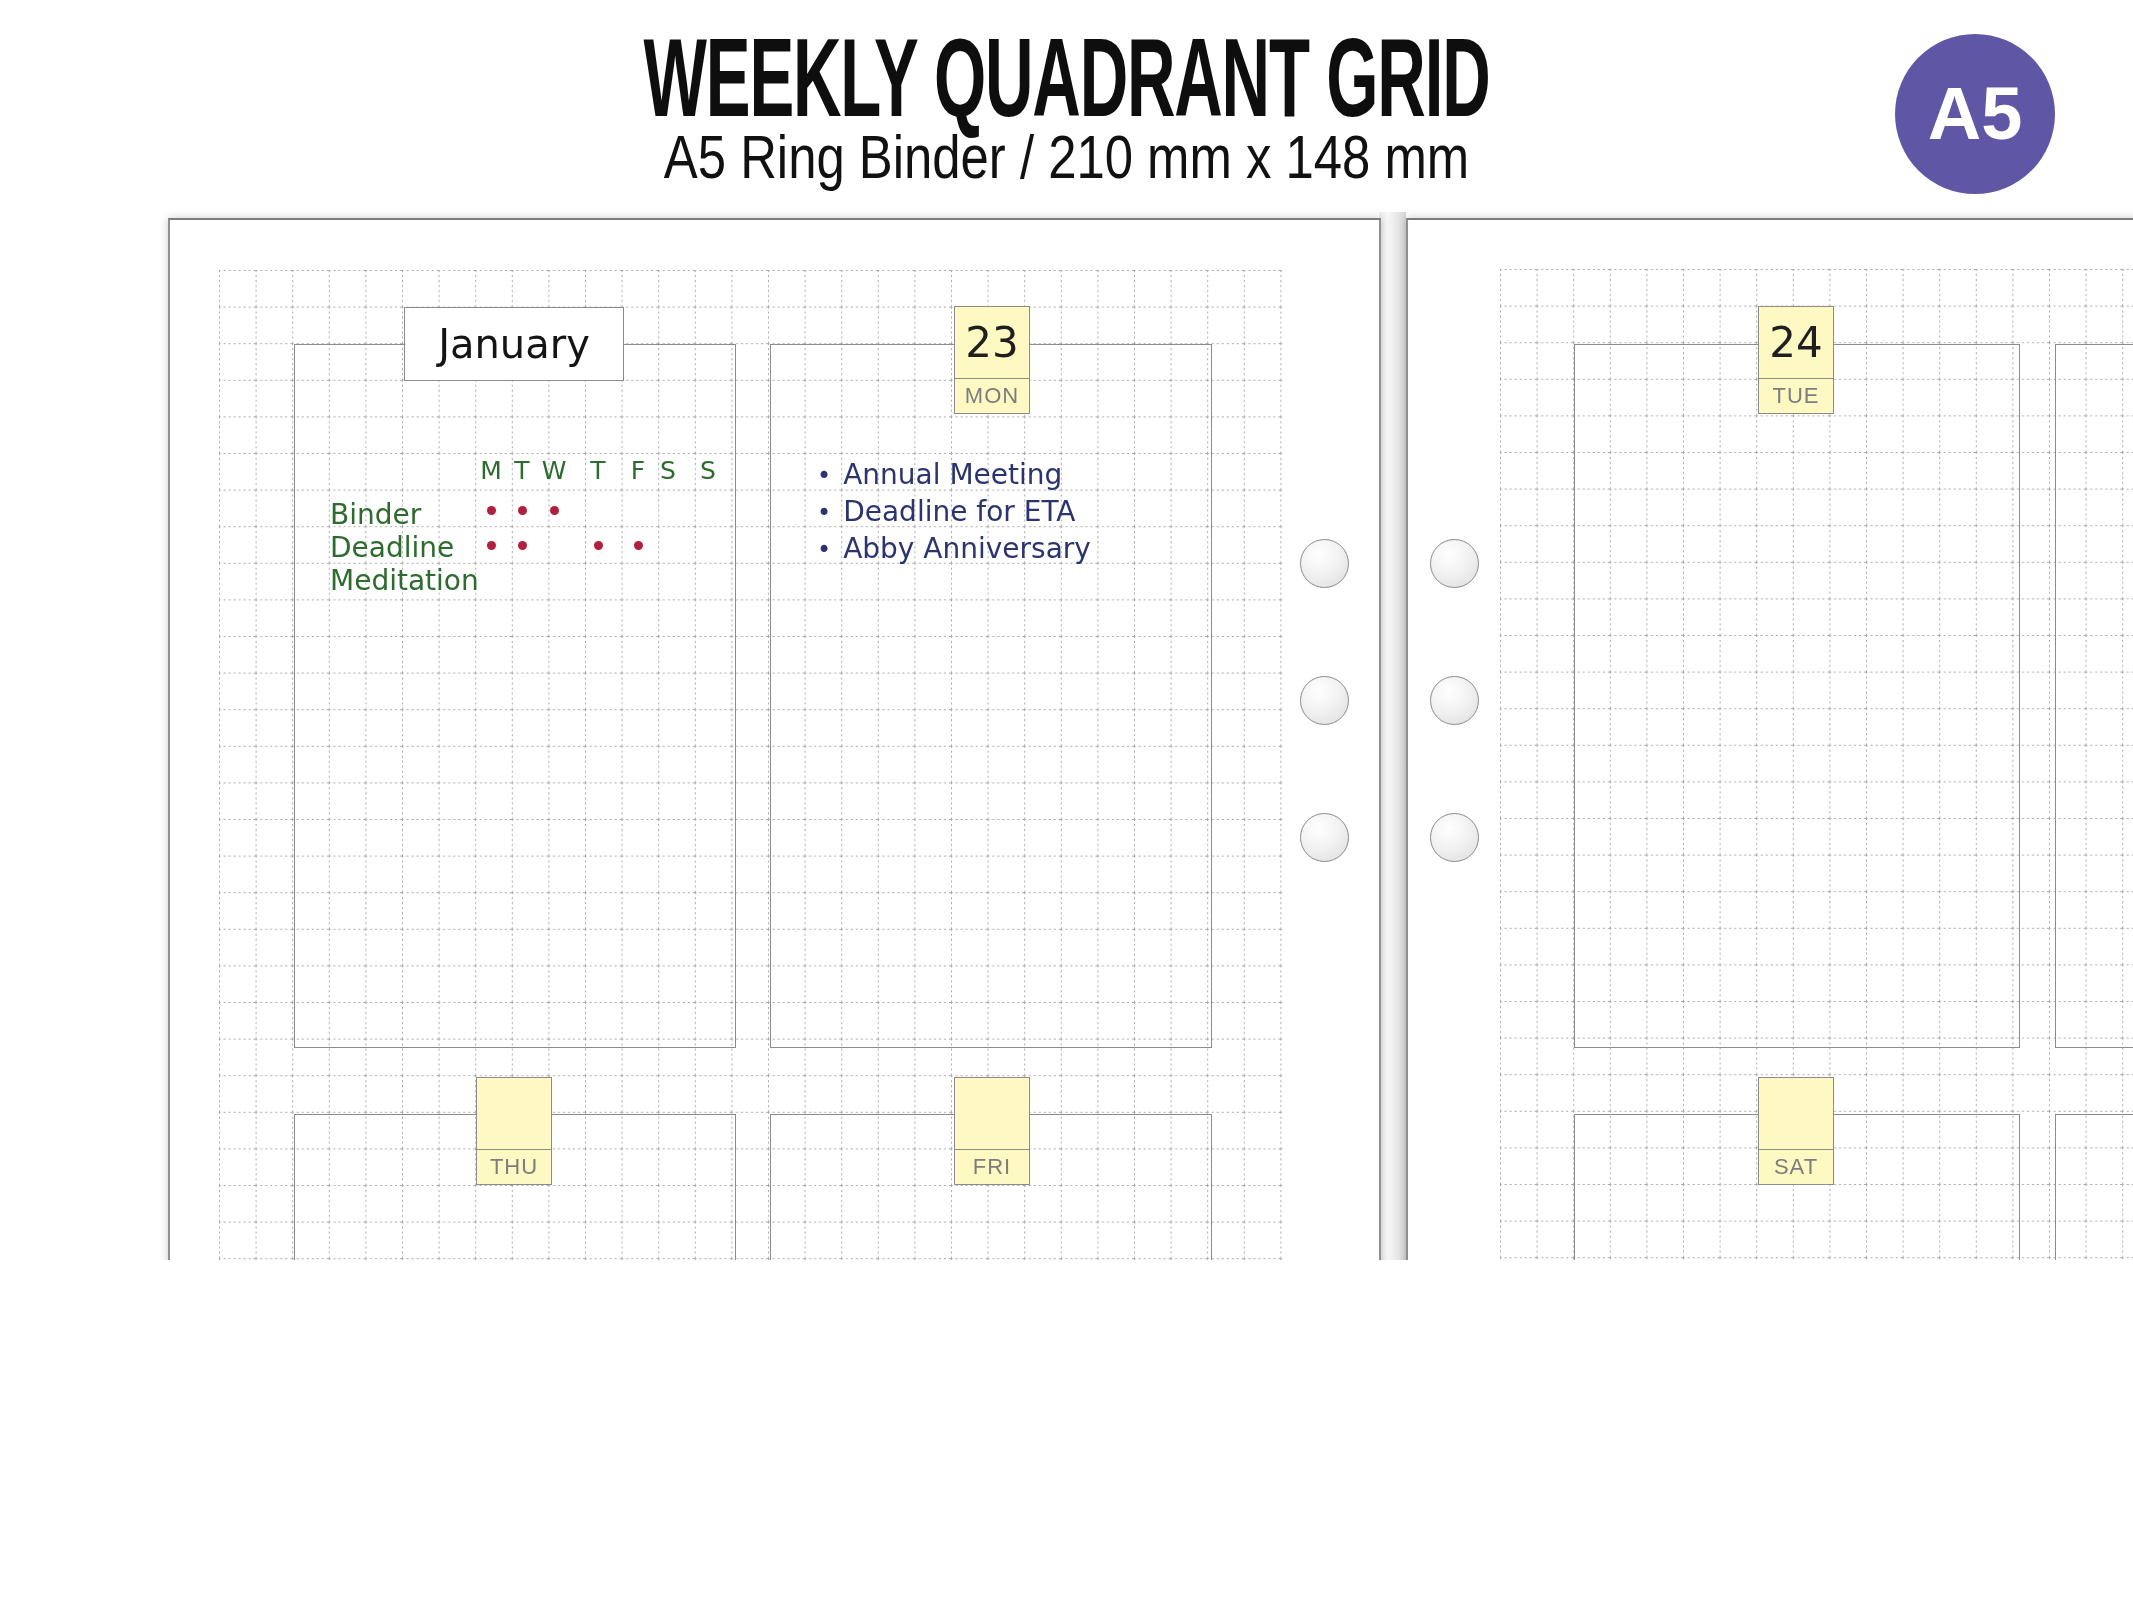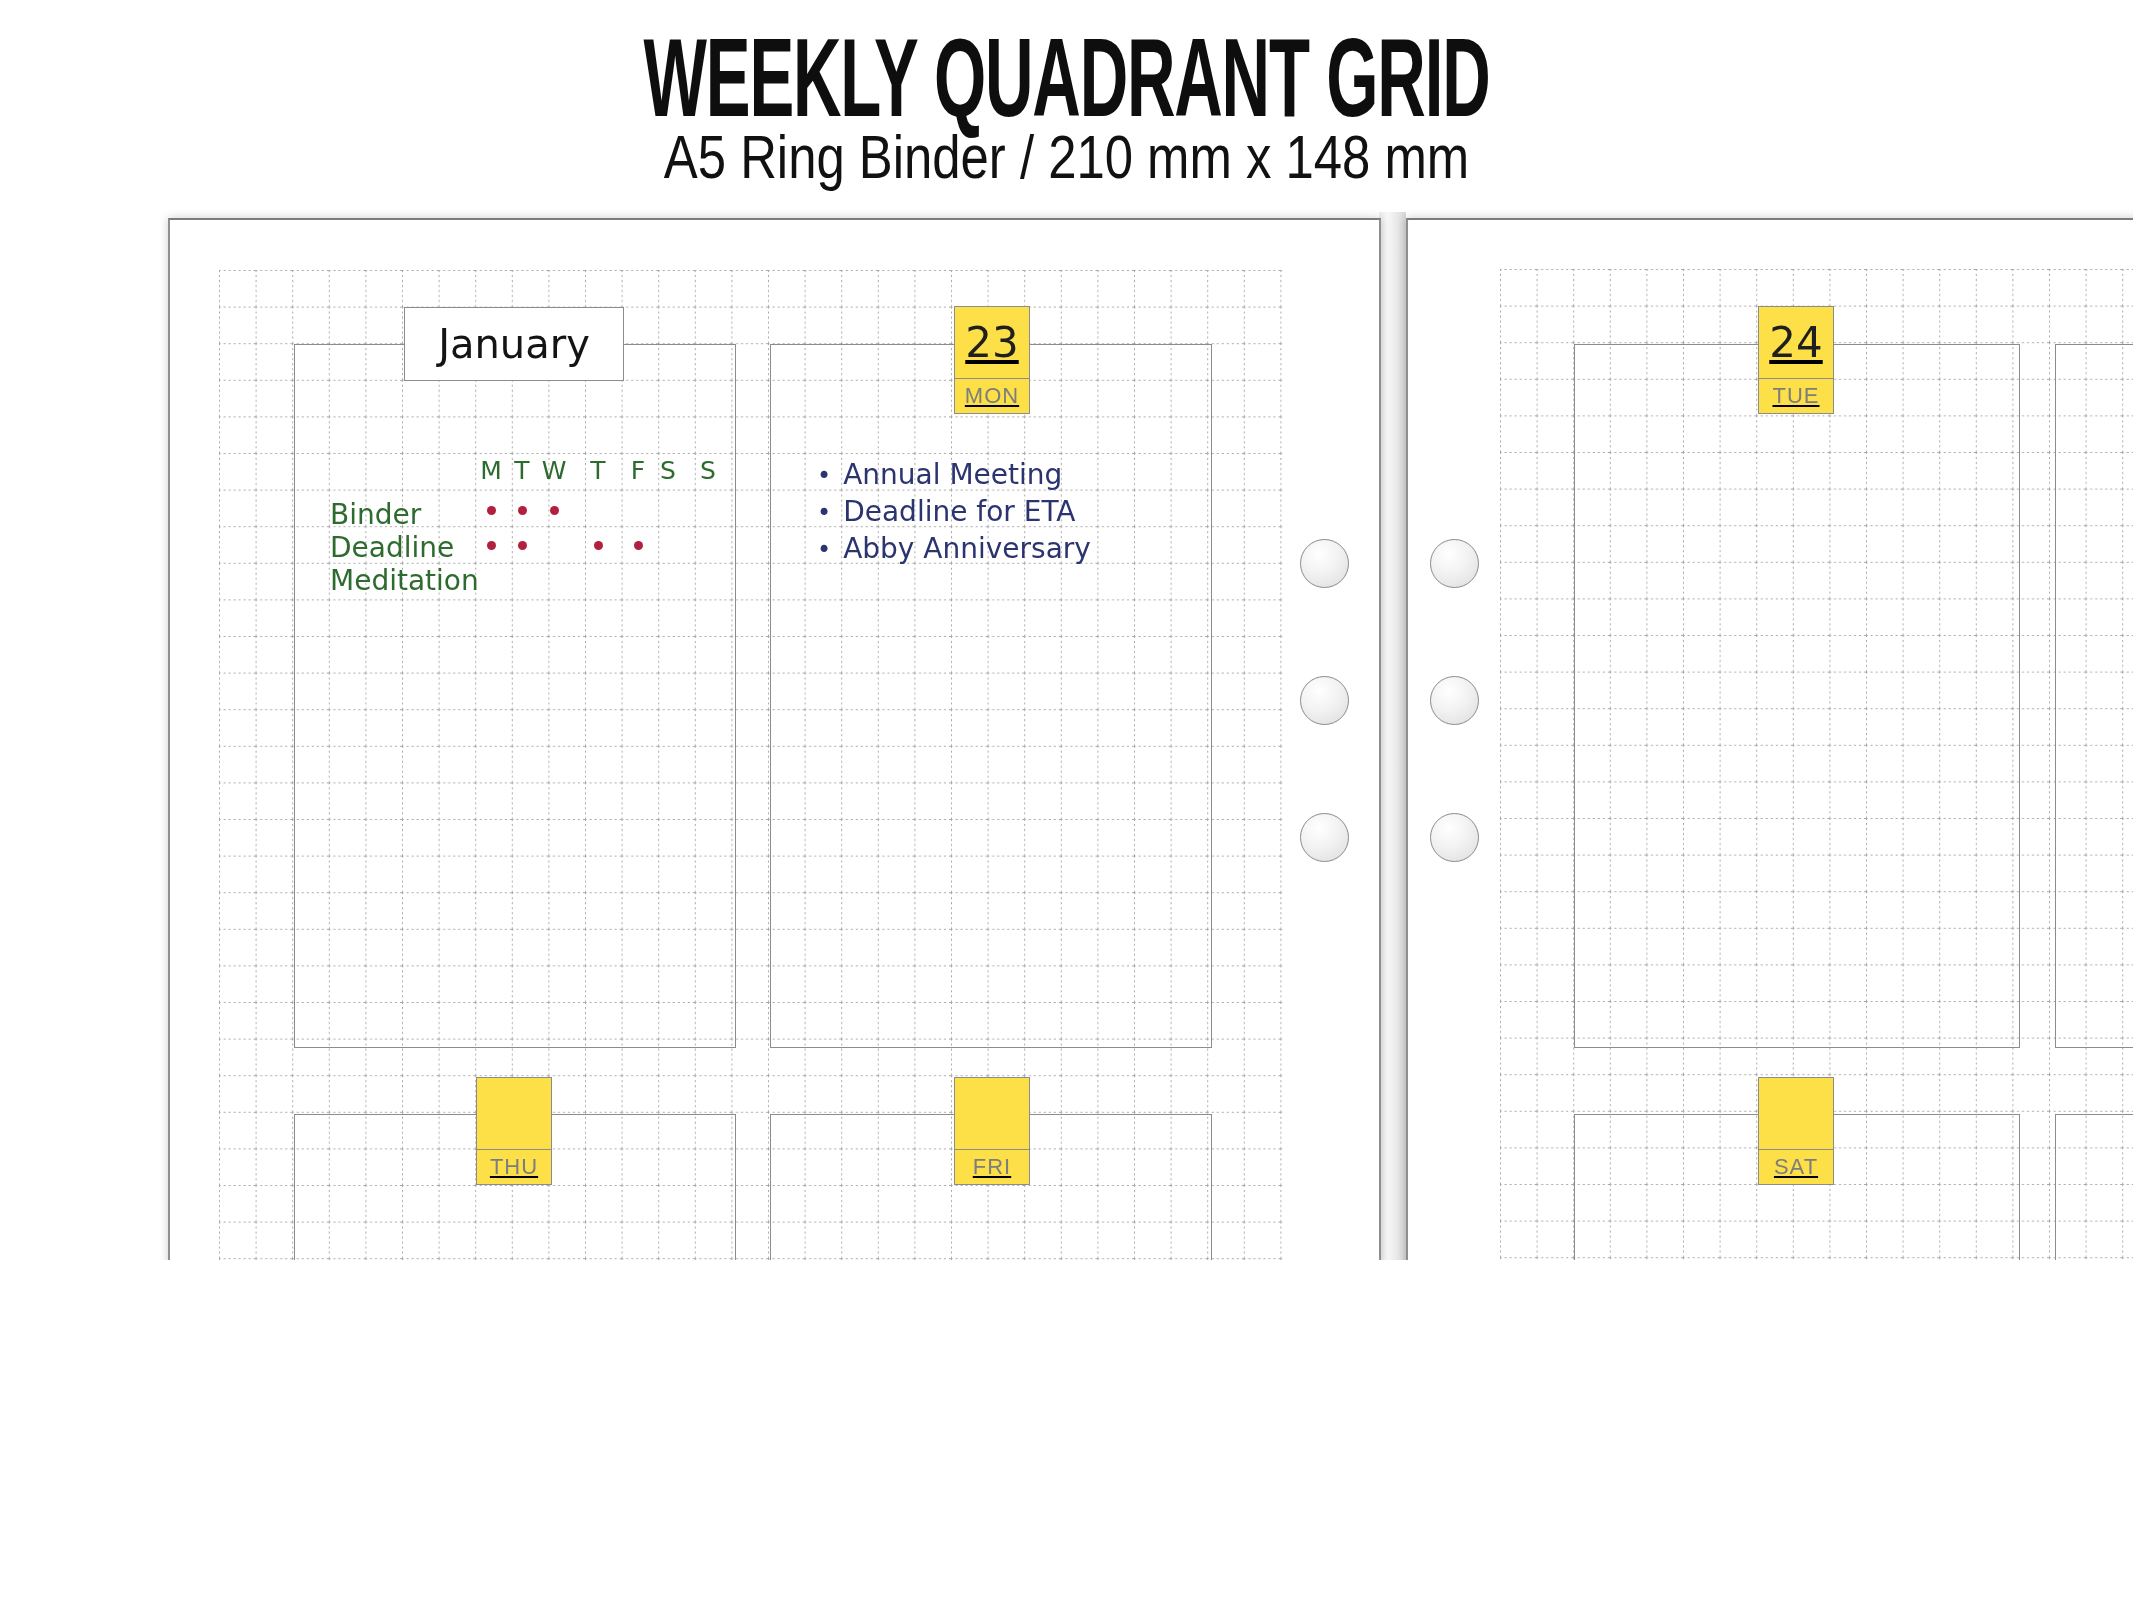--- a/index.html
+++ b/index.html
@@ -36,21 +36,21 @@
   }
   .grid-svg{position:absolute;z-index:0;}
   
   .quad{position:absolute;border:1.6px solid #8c8c8c;z-index:1;}
   
   .month-box{
     position:absolute;width:218px;height:72px;background:#fff;border:1.6px solid #8c8c8c;z-index:3;
     display:flex;align-items:center;justify-content:center;
     font-family:"DejaVu Sans",sans-serif;font-size:40px;color:#141414;
   }
-  .daybox{position:absolute;width:74px;background:#fde047;border:1.6px solid #8c8c8c;z-index:3;text-decoration:underline;}
+  .daybox{position:absolute;width:74px;background:#fef9c3;border:1.6px solid #8c8c8c;z-index:3;}
   .daybox .num{
     height:71px;display:flex;align-items:center;justify-content:center;
     font-family:"DejaVu Sans",sans-serif;font-size:42px;color:#1f1f1f;
   }
   .daybox .wd{
     height:34px;border-top:1.6px solid #8c8c8c;display:flex;align-items:center;justify-content:center;
     font-size:22px;color:#7d7d7d;letter-spacing:1px;
   }
   
   .habit-layer{position:absolute;inset:0;z-index:4;}
@@ -77,20 +77,21 @@
     background:radial-gradient(circle at 38% 30%,#ffffff 0%,#f2f2f2 45%,#dcdcdc 100%);
   }
 </style>
 </head>
 <body>
 
 <div class="canvas">
 
   <div class="title">WEEKLY QUADRANT GRID</div>
   <div class="subtitle">A5 Ring Binder / 210 mm x 148 mm</div>
+  <div class="badge">A5</div>
 
   <div class="spine"></div>
 
   <div class="page left">
 
     <svg class="grid-svg" style="left:49px;top:50px;" width="1065" height="1370">
       <defs>
         <pattern id="gridL" width="36.6" height="36.6" patternUnits="userSpaceOnUse">
           <path d="M 36.6 0.5 H 0 M 0.5 0 V 36.6" fill="none" stroke="#a9a9a9" stroke-width="1" stroke-dasharray="2 3"></path>
         </pattern>

